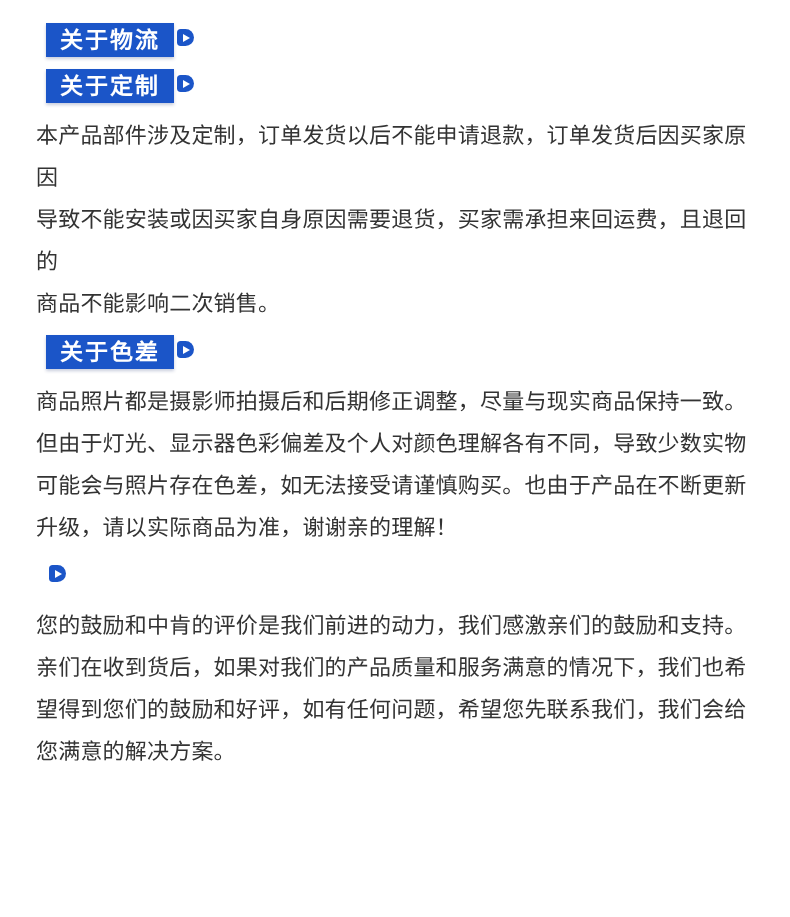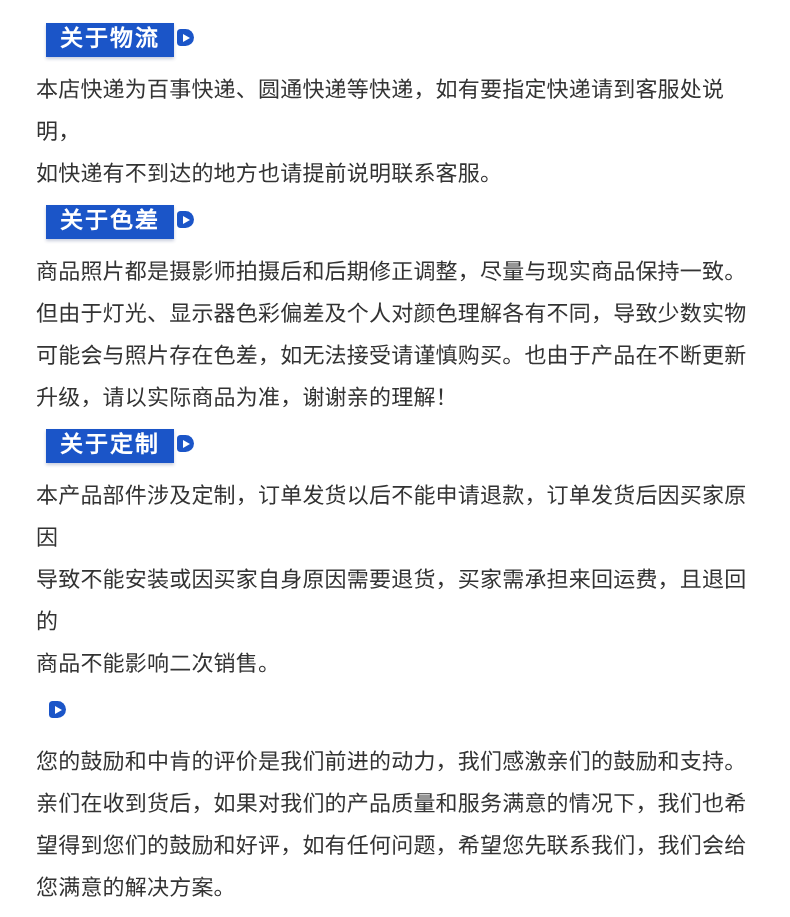--- a/index.html
+++ b/index.html
@@ -21,21 +21,20 @@
   }
   .policy-section{
     margin-bottom:10px;
   }
   .hdr{
     display:flex;
     align-items:flex-start;
     margin-left:10px;
     margin-bottom:12px;
     height:34px;
-    font-family:Liberation Mono, monospace;
   }
   .badge{
     background:var(--accent);
     color:#ffffff;
     font-weight:bold;
     font-size:23px;
     height:34px;
     line-height:34px;
     padding:0 14px;
     letter-spacing:2px;
@@ -76,56 +75,54 @@
 
   <section class="policy-section">
     <div class="hdr">
       <div class="badge">
         <span>关于物流</span>
       </div>
       <span class="marker">
           <span class="tri"></span>
         </span>
     </div>
-    <p class="body-text">本店快递为百事快递、圆通快递等快递，如有要指定快递请到客服处说明，
-如快递有不到达的地方也请提前说明联系客服。</p>
   </section>
 
+
+  <section class="policy-section">
+    <div class="hdr">
+      <div class="badge">
+        <span>关于定制</span>
+      </div>
+      <span class="marker">
+          <span class="tri"></span>
+        </span>
+    </div>
+    <p class="body-text">本产品部件涉及定制，订单发货以后不能申请退款，订单发货后因买家原因
+导致不能安装或因买家自身原因需要退货，买家需承担来回运费，且退回的
+商品不能影响二次销售。</p>
+  </section>
 
   <section class="policy-section">
     <div class="hdr">
       <div class="badge">
         <span>关于色差</span>
       </div>
       <span class="marker">
           <span class="tri"></span>
         </span>
     </div>
     <p class="body-text">商品照片都是摄影师拍摄后和后期修正调整，尽量与现实商品保持一致。
 但由于灯光、显示器色彩偏差及个人对颜色理解各有不同，导致少数实物
 可能会与照片存在色差，如无法接受请谨慎购买。也由于产品在不断更新
 升级，请以实际商品为准，谢谢亲的理解！</p>
   </section>
 
   <section class="policy-section">
     <div class="hdr">
-      <div class="badge">
-        <span>关于定制</span>
-      </div>
-      <span class="marker">
-          <span class="tri"></span>
-        </span>
-    </div>
-    <p class="body-text">本产品部件涉及定制，订单发货以后不能申请退款，订单发货后因买家原因
-导致不能安装或因买家自身原因需要退货，买家需承担来回运费，且退回的
-商品不能影响二次销售。</p>
-  </section>
-
-  <section class="policy-section">
-    <div class="hdr">
       <span class="marker">
           <span class="tri"></span>
         </span>
     </div>
     <p class="body-text">您的鼓励和中肯的评价是我们前进的动力，我们感激亲们的鼓励和支持。
 亲们在收到货后，如果对我们的产品质量和服务满意的情况下，我们也希
 望得到您们的鼓励和好评，如有任何问题，希望您先联系我们，我们会给
 您满意的解决方案。</p>
   </section>
 

